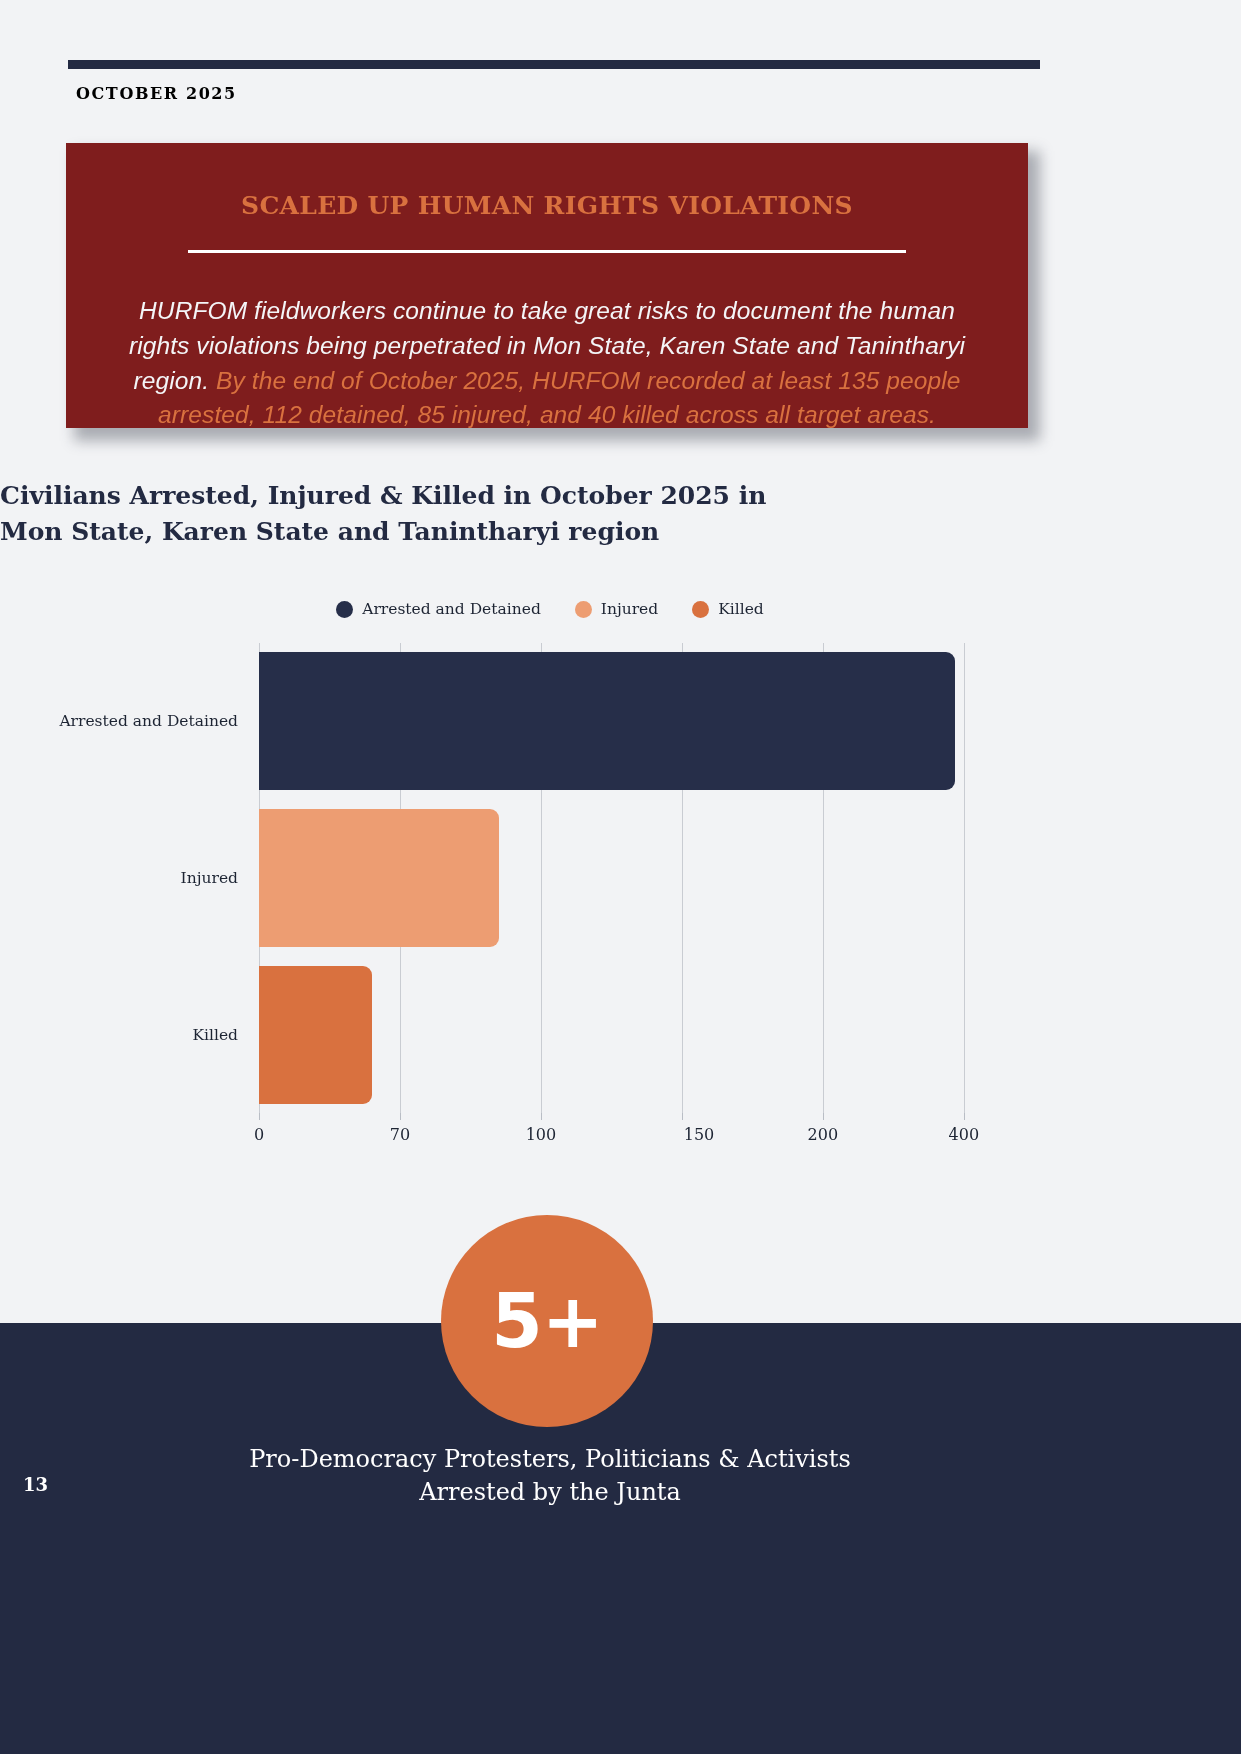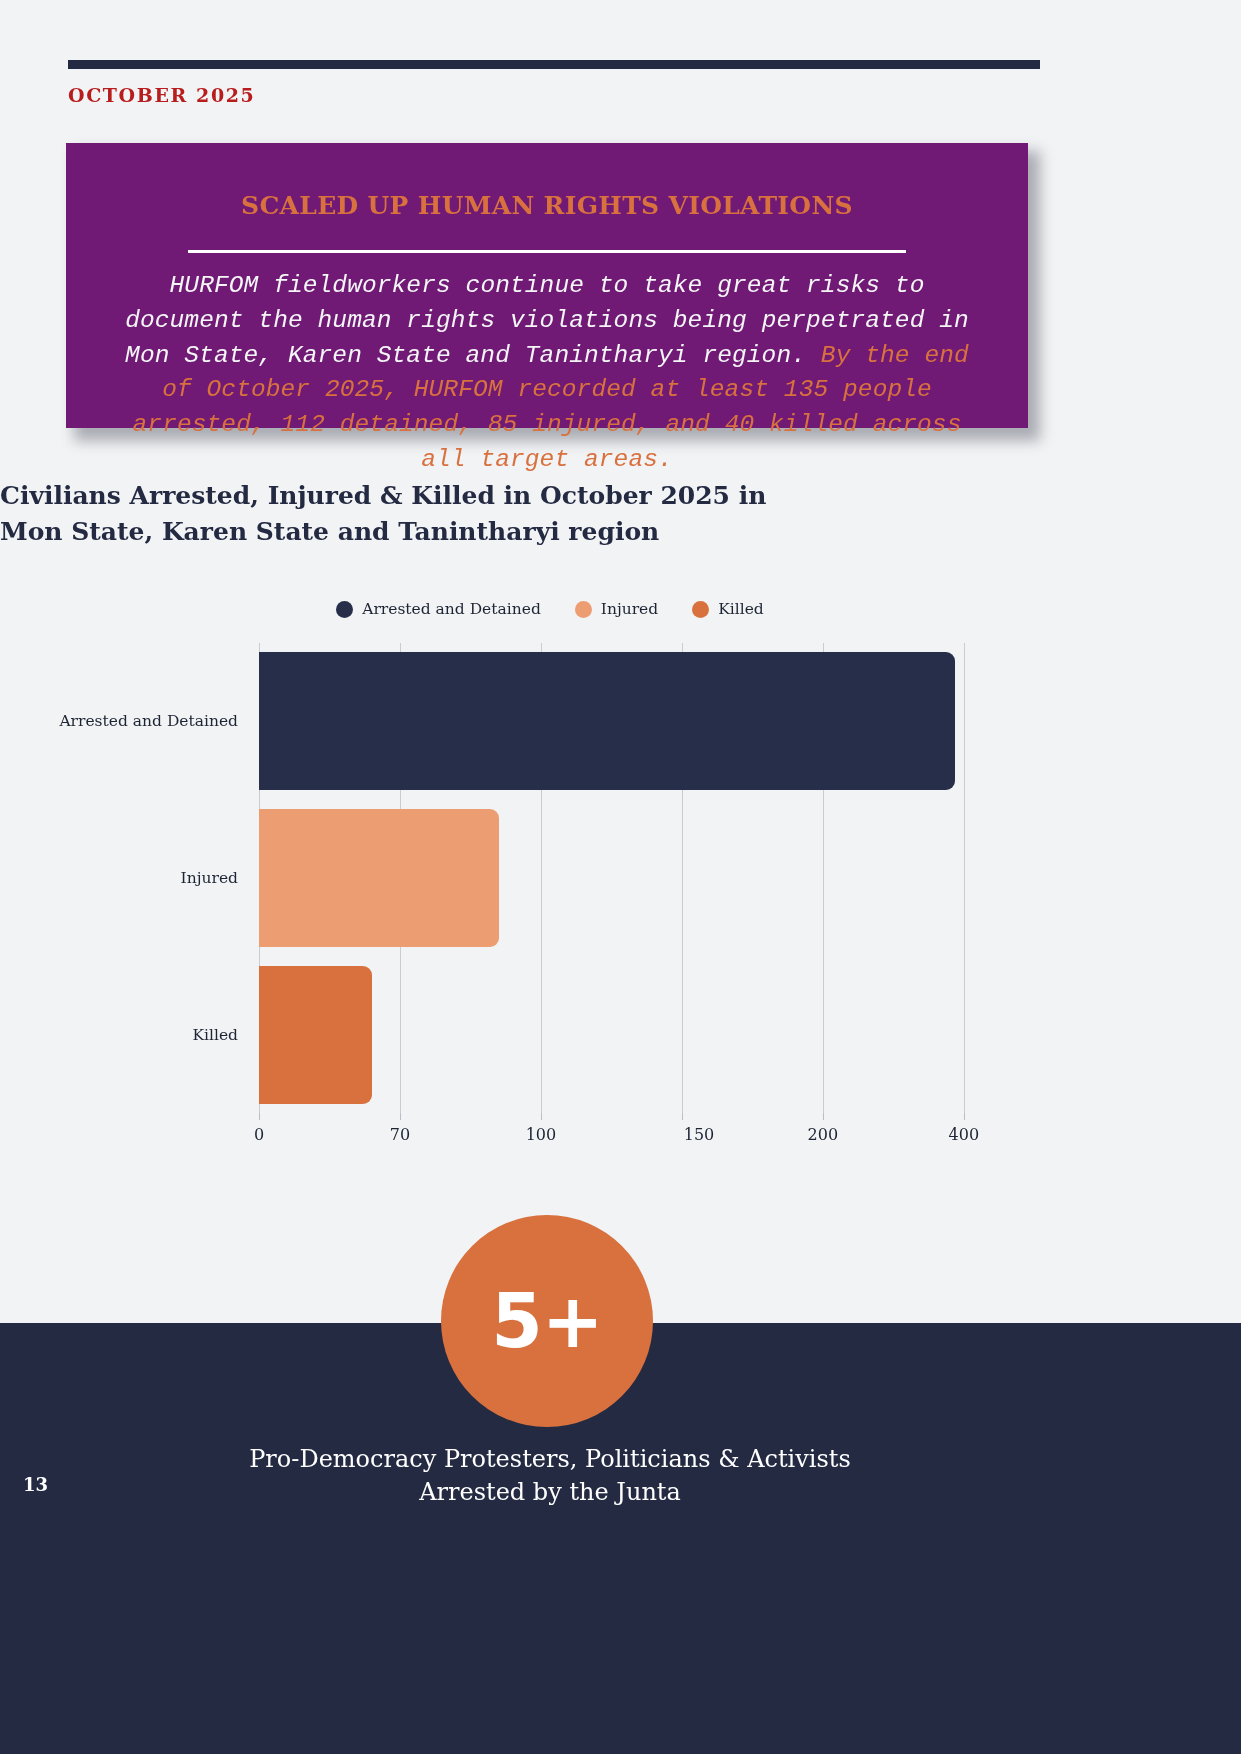--- a/index.html
+++ b/index.html
@@ -13,60 +13,60 @@
 
   
   .top-rule {
     position: absolute;
     left: 68px; top: 60px;
     width: 972px; height: 9px;
     background: #232a42;
   }
   .month-label {
     position: absolute;
-    left: 68px; top: 84px;
-    font-family: "DejaVu Serif", serif;
-    font-weight: bold;
-    font-size: 19px;
+    left: 76px; top: 84px;
+    font-family: "DejaVu Serif", serif;
+    font-weight: bold;
+    font-size: 16px;
     letter-spacing: 1.6px;
-    color: #b91c1c;
+    color: #000000;
   }
 
   
   .callout-shadow {
     position: absolute;
     left: 74px; top: 151px;
     width: 966px; height: 290px;
     background: rgba(20,25,40,0.32);
     filter: blur(7px);
   }
   .callout {
     position: absolute;
     left: 66px; top: 143px;
     width: 962px; height: 285px;
-    background: #701a75;
+    background: #7f1d1d;
     padding: 28px 52px 8px 52px;
     text-align: center;
   }
   .callout-title {
     color: #d9713f;
     font-family: "DejaVu Serif", serif;
     font-weight: bold;
     font-size: 25px;
     letter-spacing: 0.3px;
     margin-top: 20px;
   }
   .callout-divider {
     width: 718px; height: 3px;
     background: #ffffff;
     margin: 30px auto 0 auto;
   }
   .callout-body {
-    margin-top: 16px;
-    font-family: Liberation Mono, monospace;
+    margin-top: 41px;
+    font-family: Liberation Sans, sans-serif;
     font-style: italic;
     font-size: 24.5px;
     line-height: 1.42;
     color: #f4f5f7;
     letter-spacing: 0.1px;
   }
   .callout-body .hl { color: #d9713f; }
 
   
   .chart-title {

